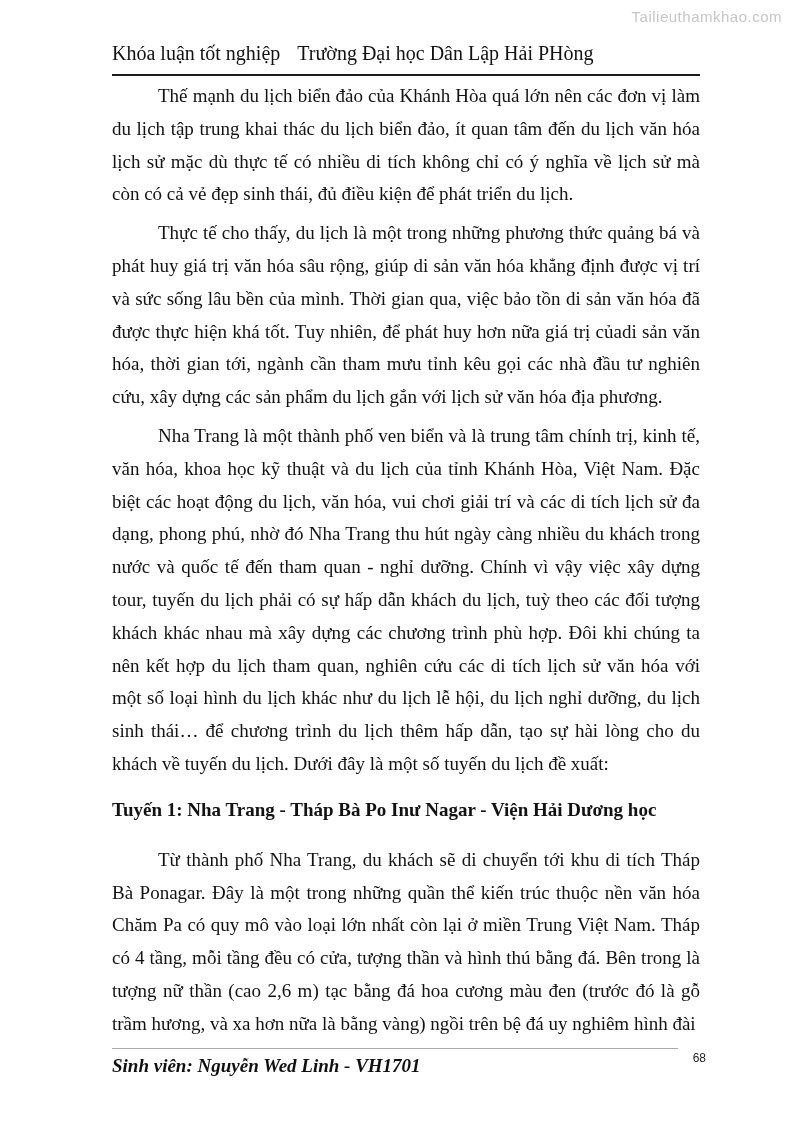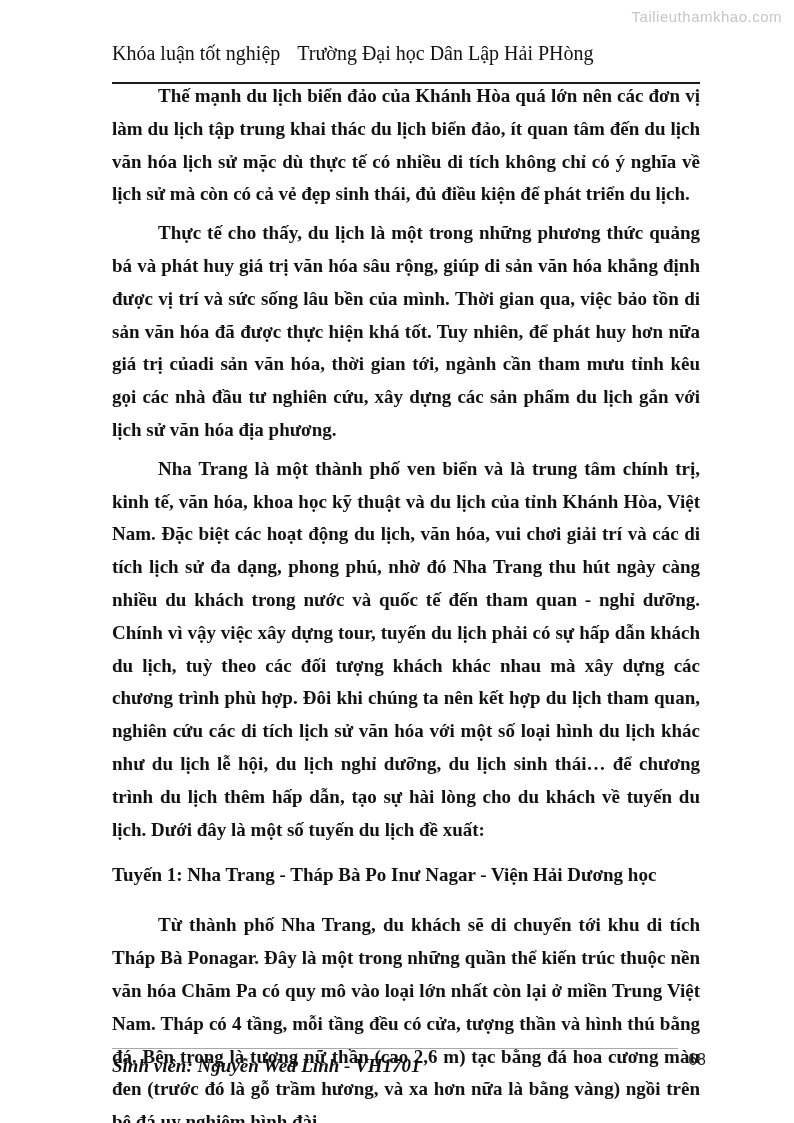--- a/index.html
+++ b/index.html
@@ -22,38 +22,37 @@
     color: #c6c6c6;
     letter-spacing: 0.5px;
   }
   .page-header {
     position: absolute;
     left: 112px;
     top: 40px;
     width: 588px;
     font-size: 20px;
     line-height: 26px;
-    padding-bottom: 16px;
+    padding-bottom: 8px;
     border-bottom: 2px solid #1c1c1c;
     white-space: nowrap;
   }
   .page-header .header-gap { display: inline-block; width: 17px; }
   .content {
     position: absolute;
     left: 112px;
     top: 80px;
     width: 588px;
     font-size: 19px;
     line-height: 32.8px;
     text-align: justify;
   }
   .body-para {
     margin: 0 0 6px 0;
     text-indent: 46px;
-    font-weight: bold;
   }
   .section-heading {
     font-size: 19px;
     font-weight: bold;
     text-align: left;
     text-indent: 0;
     margin: 12px 0 18px 0;
     line-height: 33px;
   }
   .page-footer {
@@ -73,21 +72,21 @@
     font-size: 19px;
     font-weight: bold;
     font-style: italic;
     color: #101010;
   }
   .page-number {
     position: absolute;
     right: 0;
     top: 3px;
     font-family: "Liberation Sans", sans-serif;
-    font-size: 16px;
+    font-size: 12px;
     color: #1e1e1e;
   }
 </style>
 </head>
 <body>
 
 <div class="page">
 
   <div class="watermark">Tailieuthamkhao.com</div>
 

